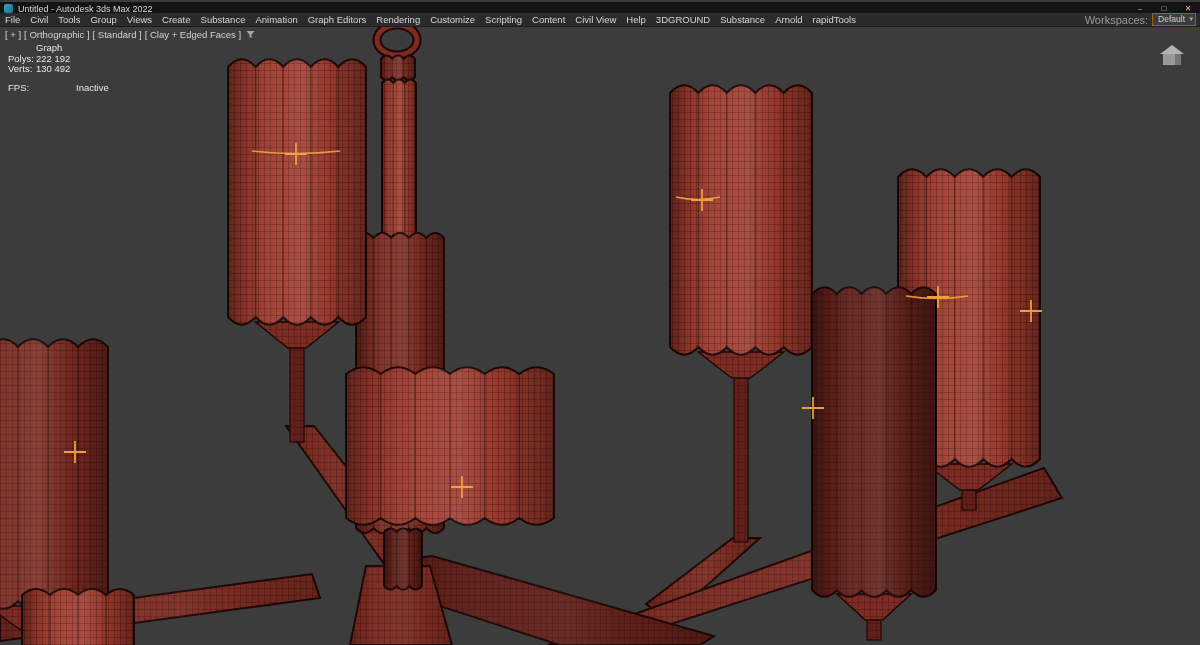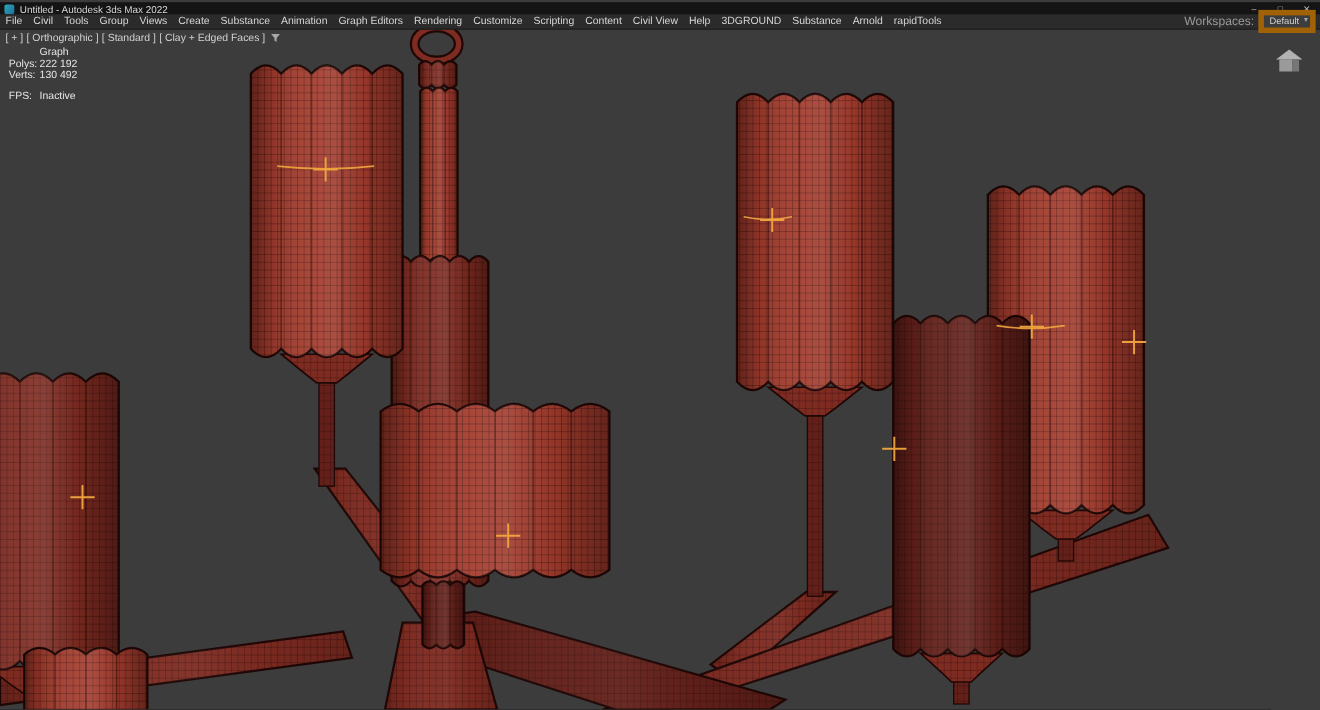--- a/index.html
+++ b/index.html
@@ -13,33 +13,33 @@
   .title-text{font-size:9px;color:#d8d8d8;white-space:nowrap;}
   .win-controls{margin-left:auto;display:flex;align-items:center;height:100%;}
   .win-btn{width:24px;height:13px;display:flex;align-items:center;justify-content:center;
            color:#c3c3c3;font-size:8px;line-height:8px;cursor:default;}
   
   .menubar{position:absolute;top:13px;left:0;right:0;height:13px;background:#2b2b2b;
            display:flex;align-items:center;z-index:10;border-bottom:1px solid #1d1d1d;}
   .menu-item{padding:15px 5px;font-size:9.5px;line-height:13px;color:#d6d6d6;white-space:nowrap;}
   .workspaces{margin-left:auto;display:flex;align-items:center;padding-right:4px;}
   .ws-label{font-size:11px;color:#9a9a9a;margin-right:4px;}
-  .ws-btn{font-size:8.5px;color:#d0d0d0;background:#3d3d3d;border:5px solid #a16207;
+  .ws-btn{font-size:8.5px;color:#d0d0d0;background:#3d3d3d;border:1px solid #a16207;
           padding:0 10px 1px 5px;height:10px;line-height:10px;position:relative;}
   .ws-caret{position:absolute;right:2px;top:0;font-size:7px;color:#a8a8a8;}
   
   #scene{position:absolute;top:0;left:0;z-index:0;}
   .vp-label{position:absolute;top:29px;left:5px;z-index:5;display:flex;align-items:center;
             font-size:9.5px;color:#d2d2d2;}
   .vp-seg{margin-right:3px;white-space:nowrap;}
   .vp-filter{margin-left:2px;display:inline-flex;}
   .stats{position:absolute;top:43px;left:8px;z-index:5;font-size:9.5px;color:#e6e6e6;}
   .stat-line{display:flex;line-height:9.5px;margin-bottom:1px;}
   .sl{width:28px;display:inline-block;}
-  .fps-line{margin-top:9px;}
+  .fps-line{margin-top:9px;gap:40px;}
   .viewcube-home{position:absolute;top:44px;right:14px;z-index:5;}
 </style>
 </head>
 <body>
 
 <div class="stage">
 
   <svg id="scene" width="1200" height="645" viewBox="0 0 1200 645">
       <defs>
         <pattern id="p-base" width="6" height="7" patternUnits="userSpaceOnUse">

